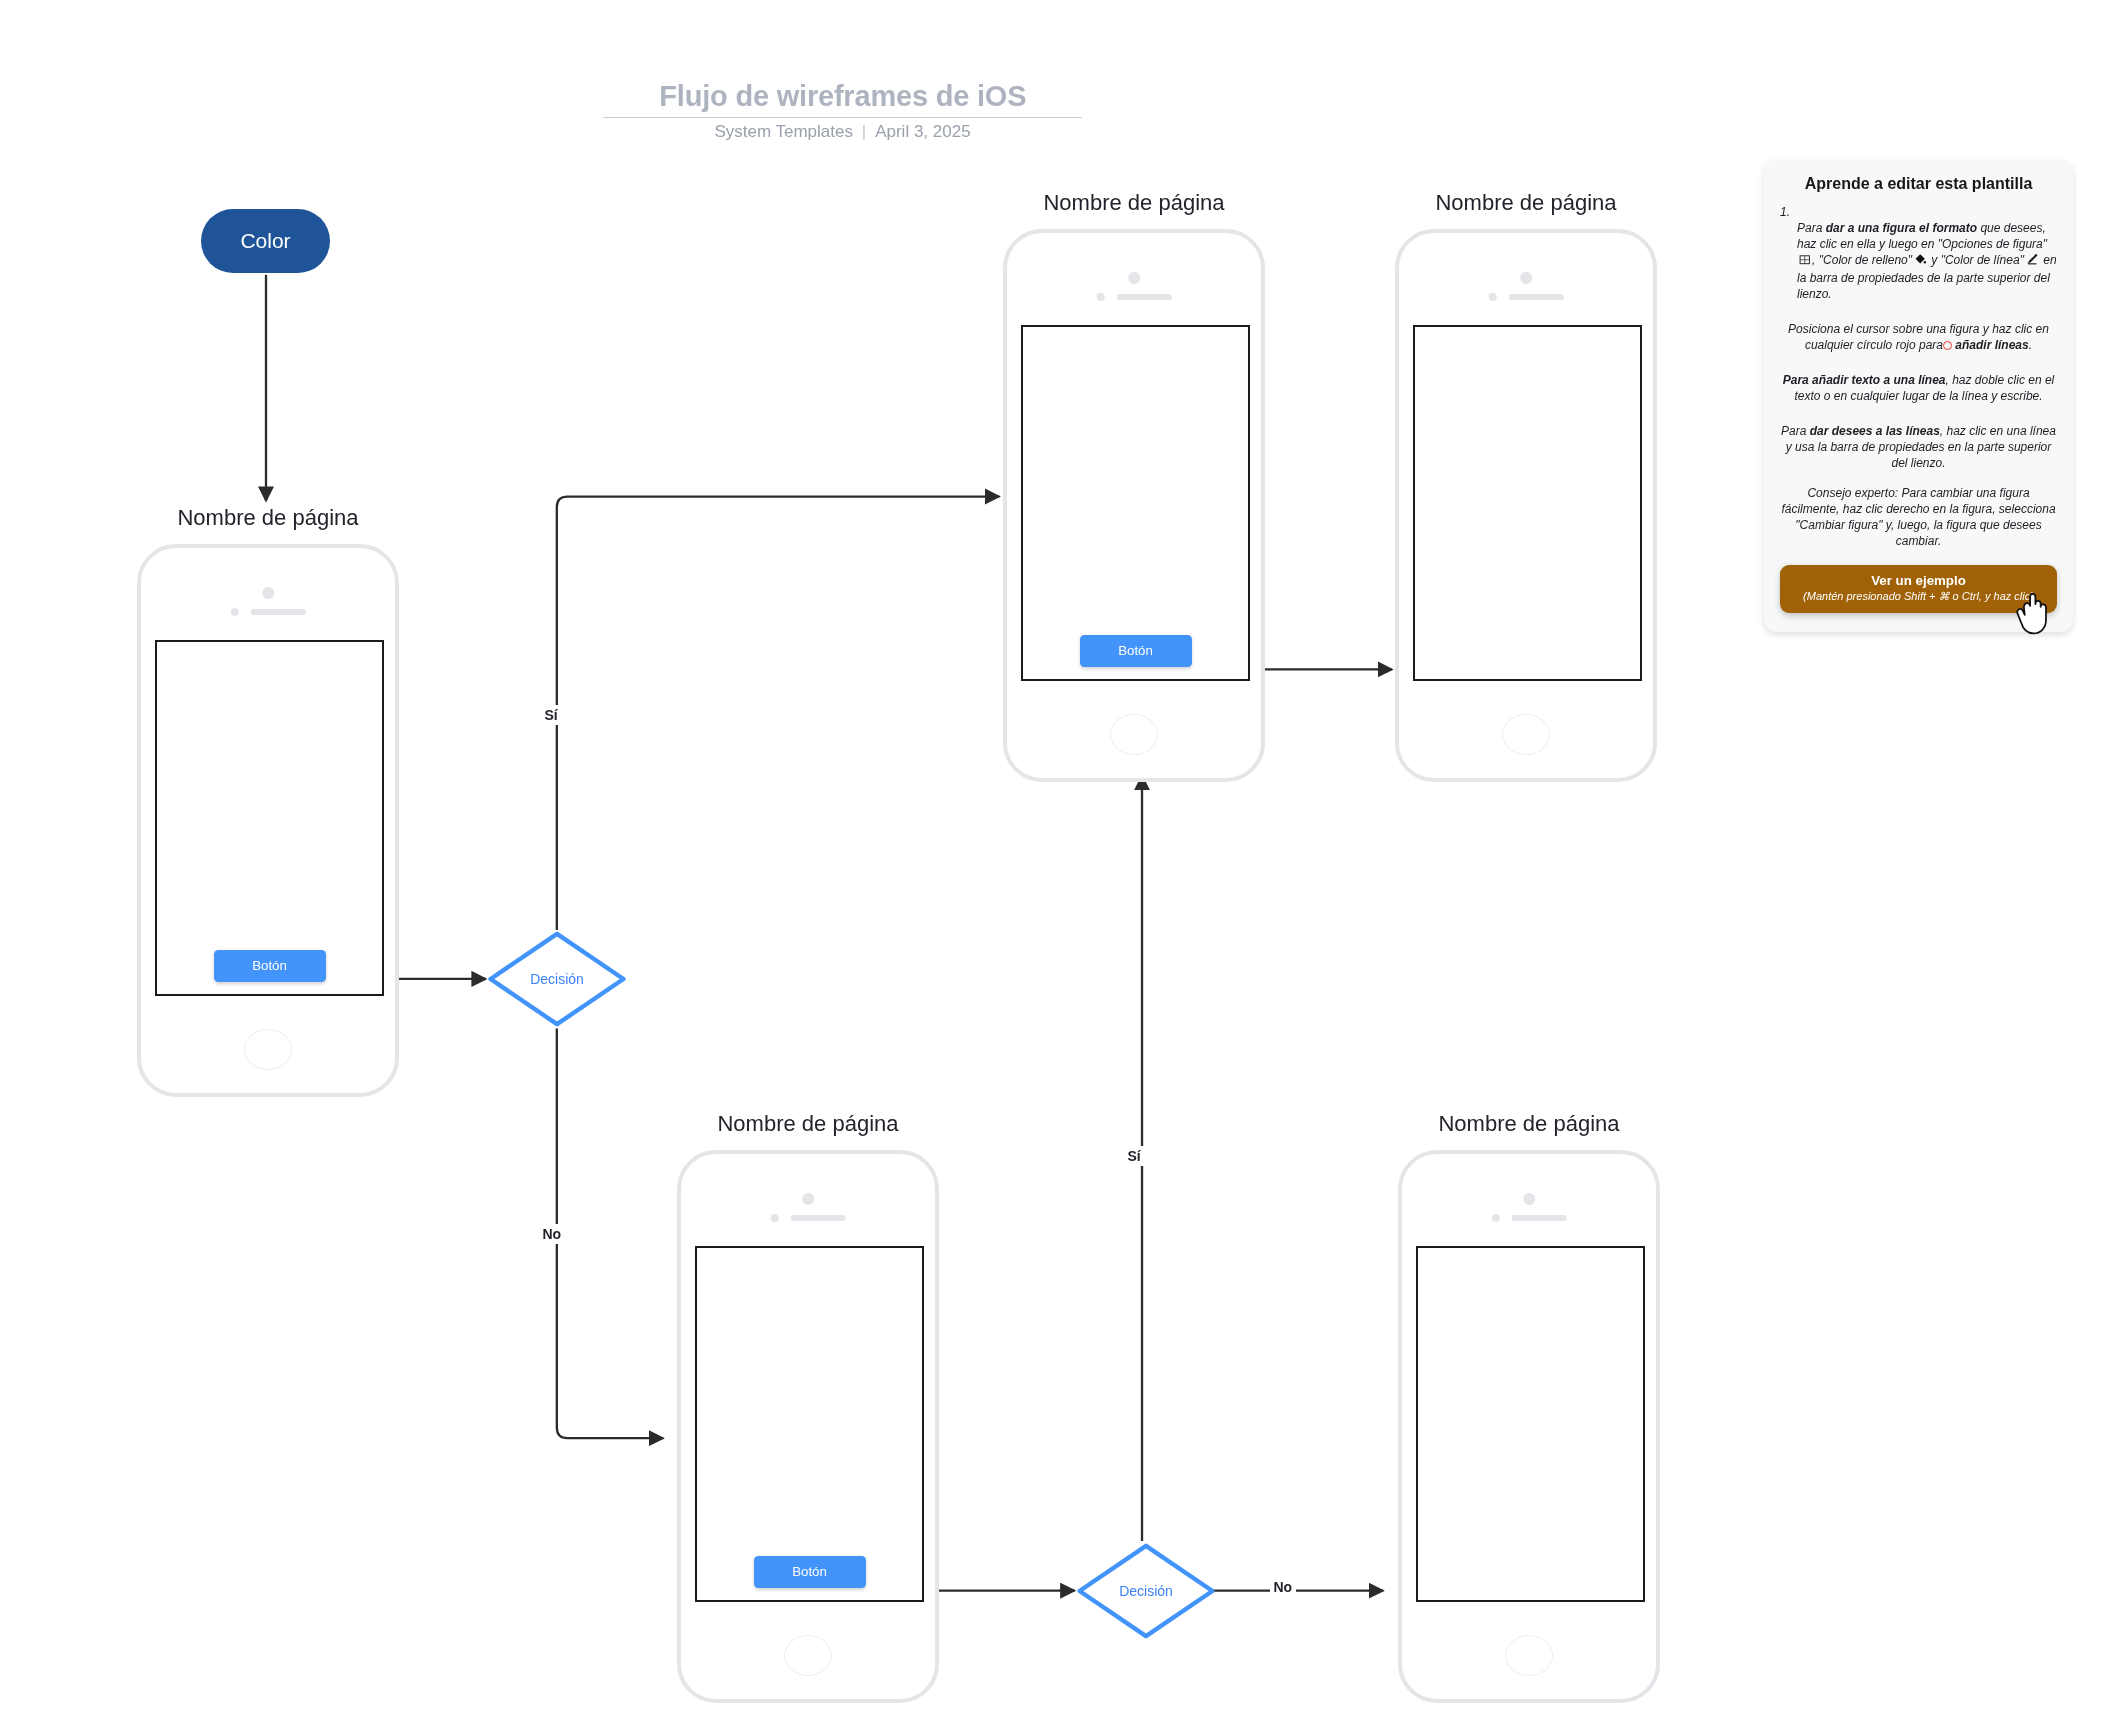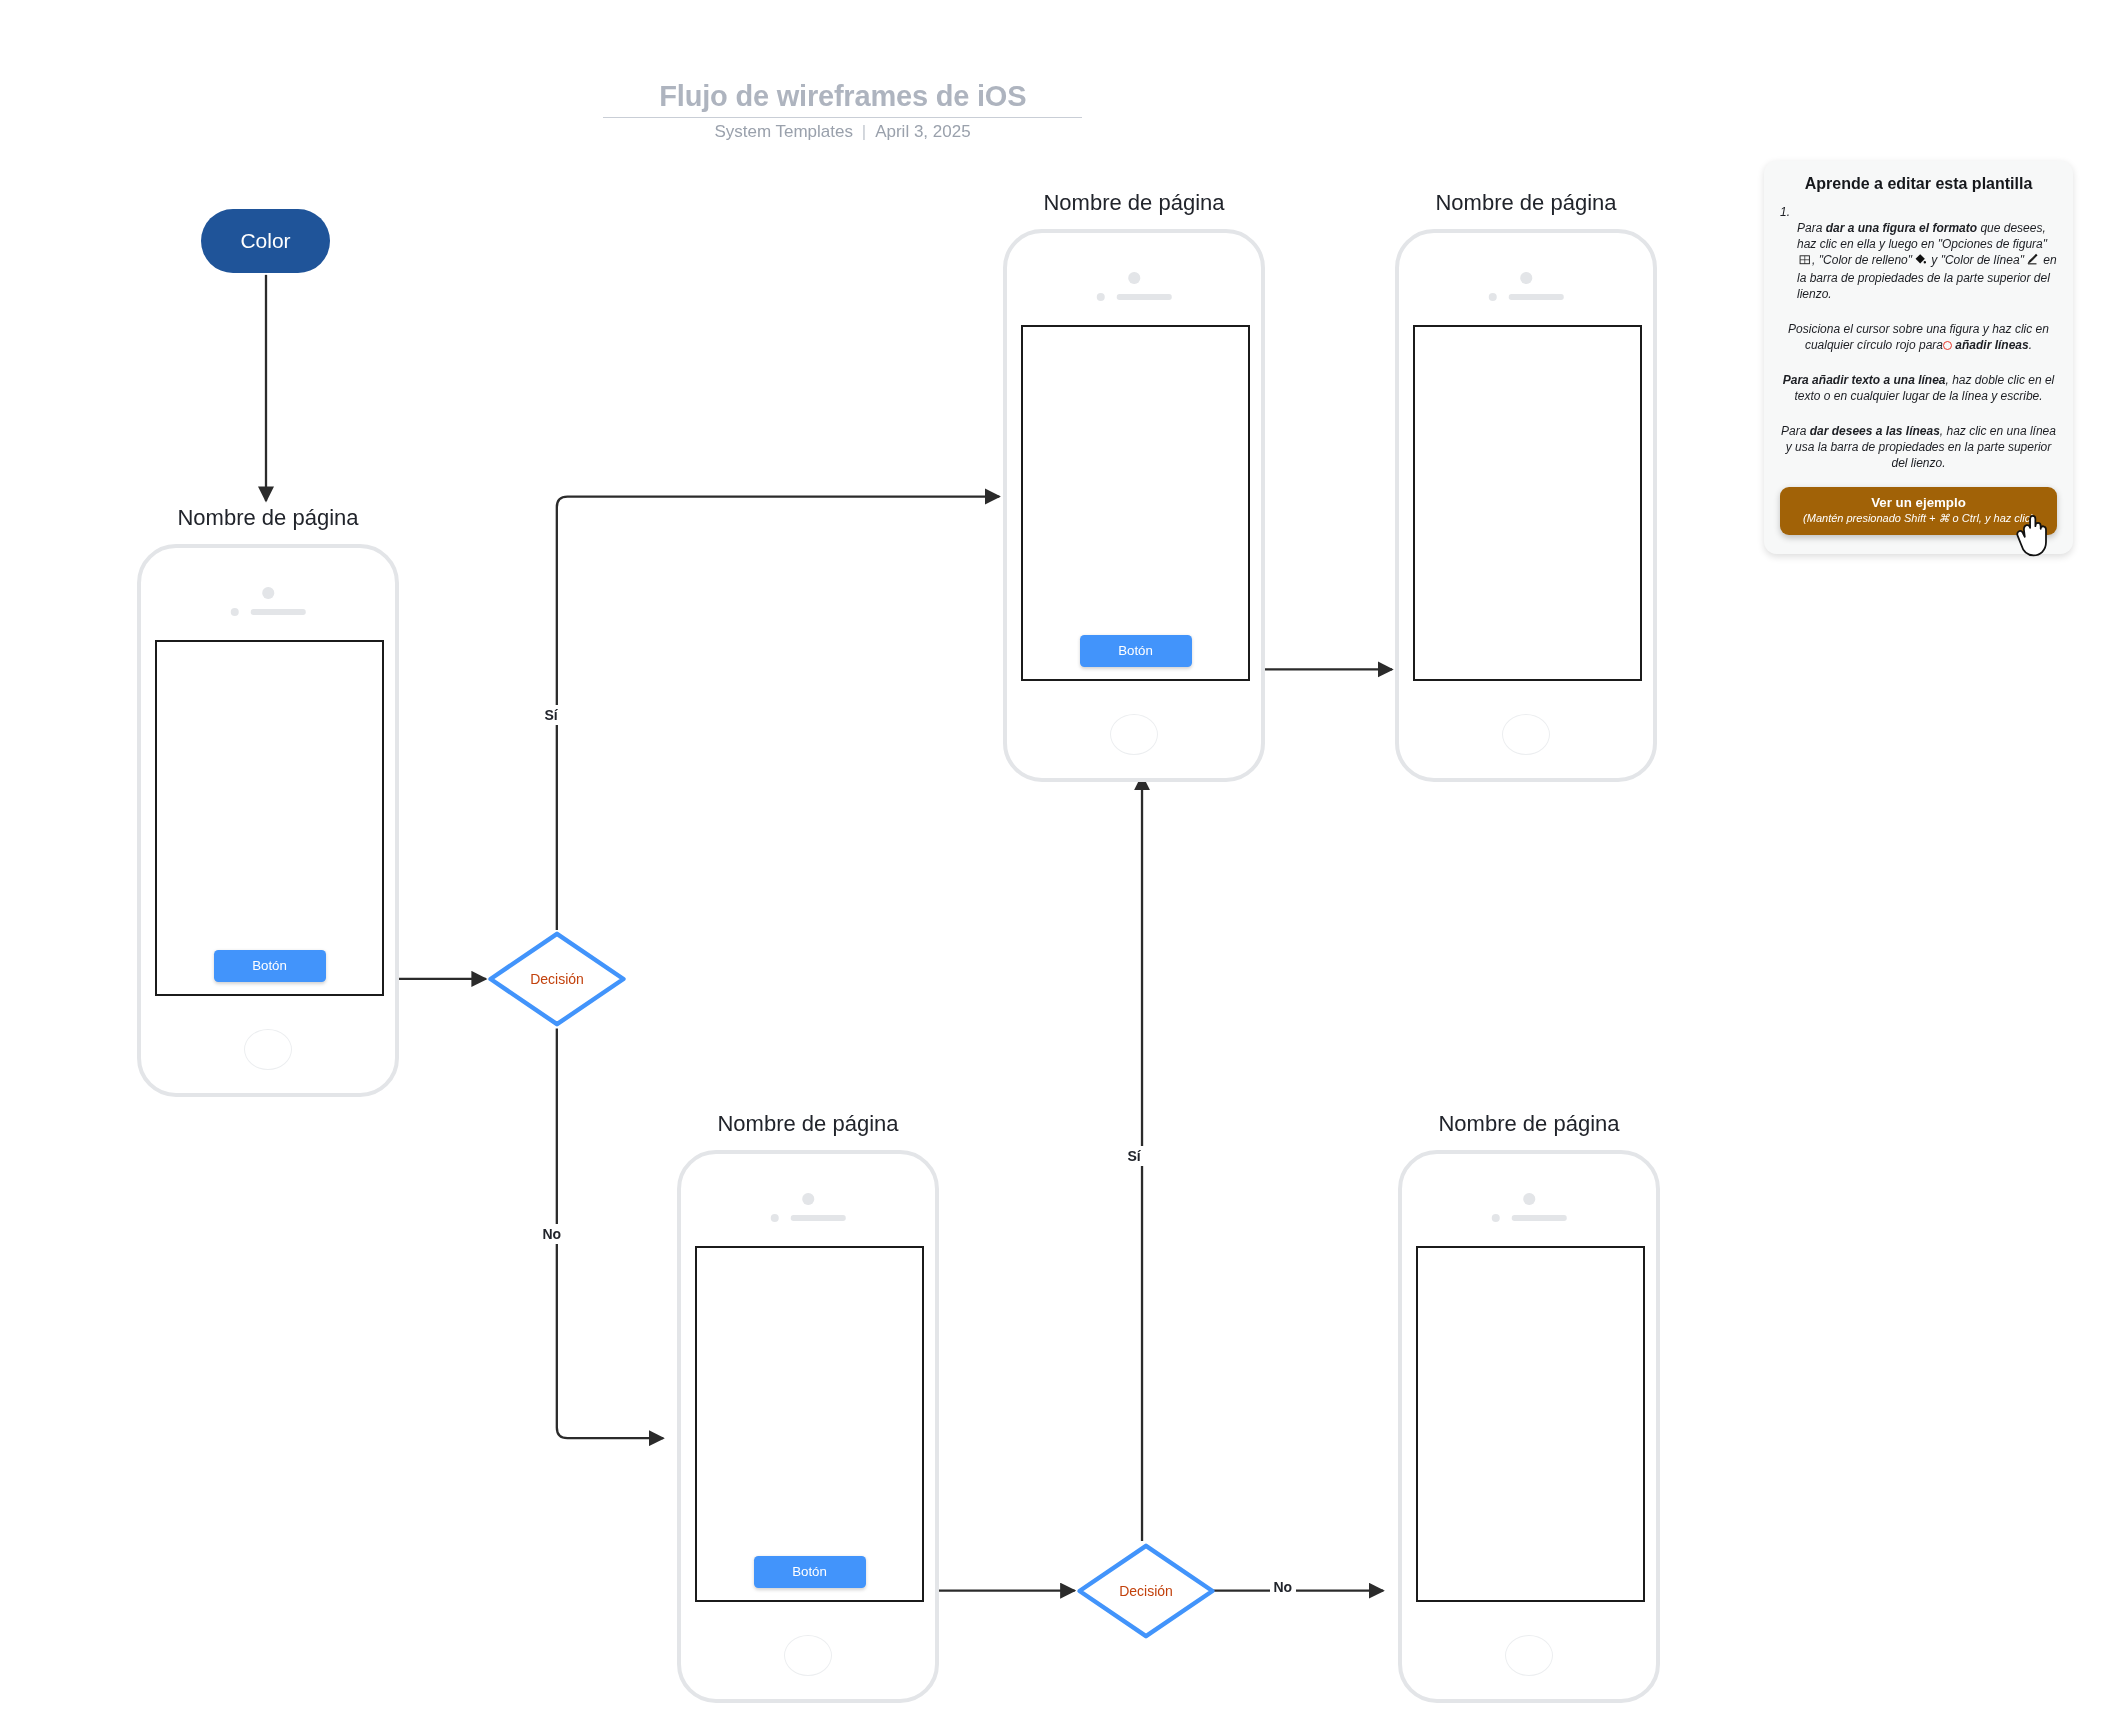--- a/index.html
+++ b/index.html
@@ -180,21 +180,21 @@
   .decision svg { display: block; }
   .decision-label {
     position: absolute;
     left: 0; top: 0;
     width: 100%;
     height: 100%;
     display: flex;
     align-items: center;
     justify-content: center;
     font-size: 14px;
-    color: #c2410c;
+    color: #3b82f6;
   }
 
   
   .edge-label {
     position: absolute;
     font-size: 14px;
     font-weight: bold;
     color: #21242b;
     background: #ffffff;
     padding: 1.8px 3.5px;
@@ -431,20 +431,21 @@
                 <line x1="2.5" y1="14" x2="13.5" y2="14" stroke="#111" stroke-width="1.4"></line>
               </svg></span><span> en la barra de propiedades de la parte superior del lienzo.</span></span>
       </div>
 
       <div class="help-p"><span>Posiciona el cursor sobre una figura y haz clic en cualquier círculo rojo para</span><span class="red-o"></span> <b>añadir líneas</b><span>.</span></div>
 
       <div class="help-p"><b>Para añadir texto a una línea</b><span>, haz doble clic en el texto o en cualquier lugar de la línea y escribe.</span></div>
 
       <div class="help-p"><span>Para </span><b>dar desees a las líneas</b><span>, haz clic en una línea y usa la barra de propiedades en la parte superior del lienzo.</span></div>
 
+      <div class="help-p spaced">Consejo experto: Para cambiar una figura fácilmente, haz clic derecho en la figura, selecciona "Cambiar figura" y, luego, la figura que desees cambiar.</div>
     </div>
 
     <div class="help-cta">
       <div class="help-cta-main">Ver un ejemplo</div>
       <div class="help-cta-sub">(Mantén presionado Shift + ⌘ o Ctrl, y haz clic)</div>
       <svg class="cursor-hand" viewBox="0 0 44 52">
         <path d="M10 20 C10 14 16 13 17 18 L17 8 C17 3 23 3 23 8 L23 16
                  C23 11 29 11 29 16 L29 19 C29 15 35 15 35 20
                  L35 34 C35 44 28 49 21 49 C14 49 9 44 7 37
                  L3 27 C1 22 7 19 9 24 L11 28 Z" fill="#ffffff" stroke="#111111" stroke-width="2" stroke-linejoin="round"></path>

